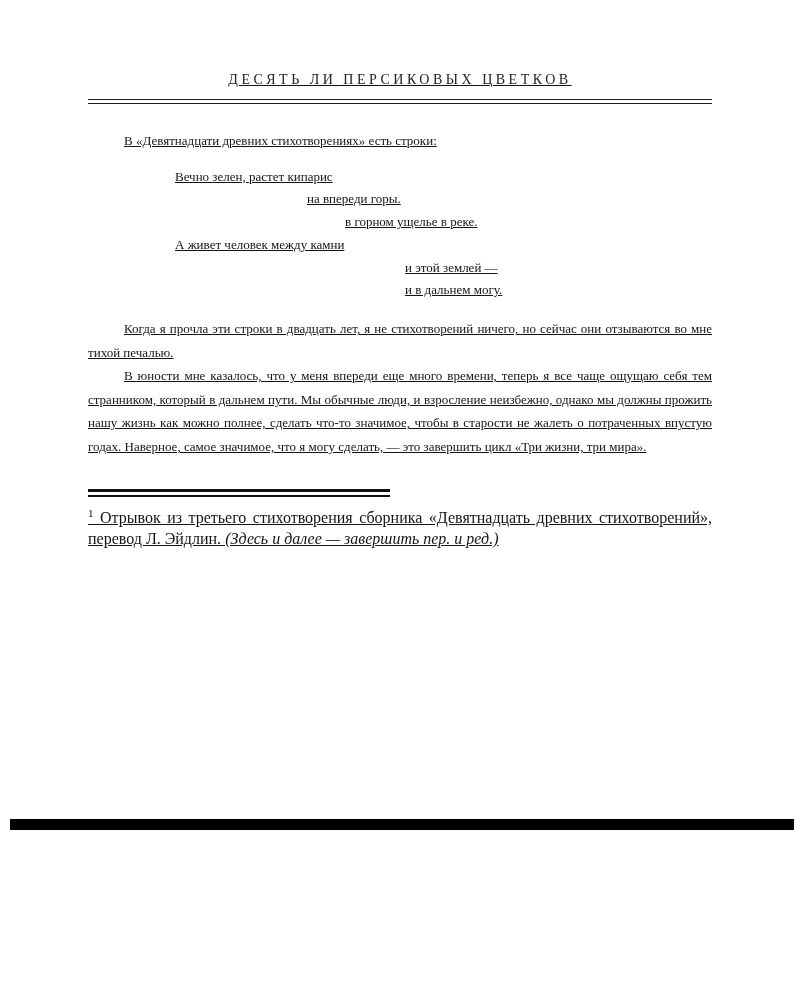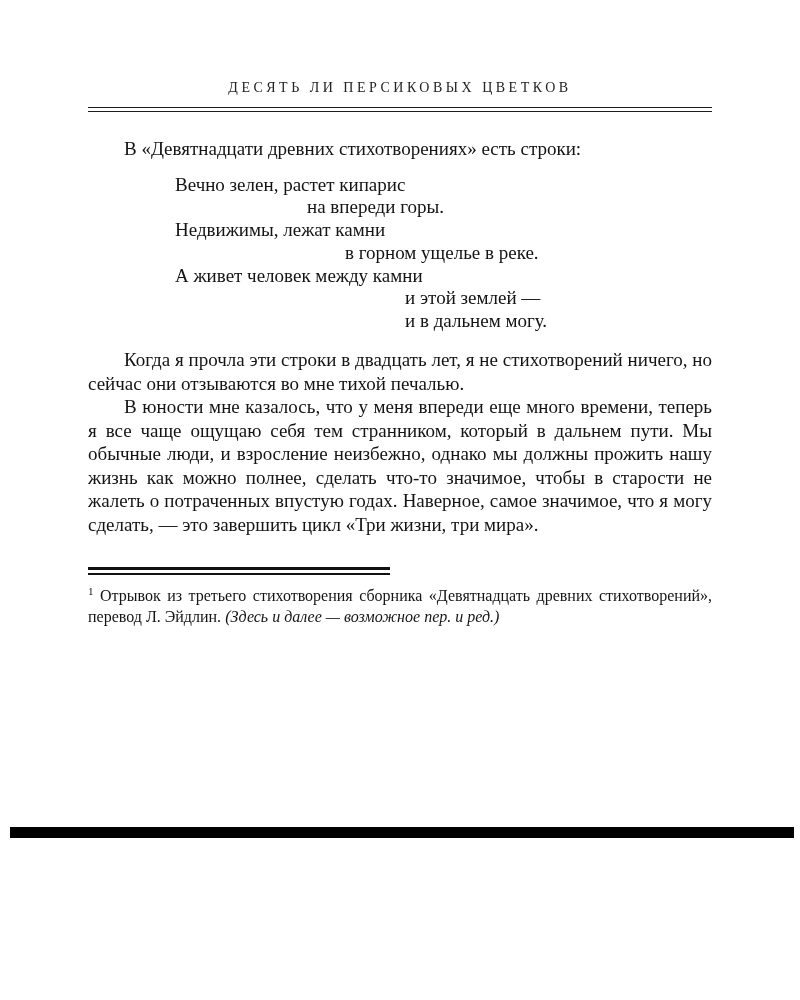--- a/index.html
+++ b/index.html
@@ -1,25 +1,26 @@
 <!DOCTYPE html>
 <html lang="ru"><head>
 <meta charset="utf-8">
 <style>
   html, body { margin: 0; padding: 0; background: #ffffff; }
 
   .page {
     position: relative;
     width: 800px;
     height: 832px;
-    margin: 8px auto;
+    margin: 0 auto;
     background: #ffffff;
     color: #141414;
     font-family: "Liberation Serif", "DejaVu Serif", serif;
     overflow: hidden;
+    text-decoration: underline;
   }
 
   .content {
     padding: 72px 88px 0 88px;
   }
 
   
   .running-head {
     text-align: center;
     font-size: 14px;
@@ -30,21 +31,21 @@
   .header-rule {
     margin-top: 11px;
     height: 3px;
     border-top: 1.5px solid #1d1d1d;
     border-bottom: 1px solid #1d1d1d;
   }
 
   
   .body-text {
     margin-top: 25px;
-    font-size: 19px;
+    font-size: 13px;
     line-height: 23.5px;
     text-align: justify;
   }
   .para {
     margin: 0;
     text-indent: 36px;
   }
 
   
   .poem {
@@ -106,36 +107,35 @@
       <div class="header-rule"></div>
     </header>
 
     <main class="body-text">
 
       <p class="para">В «Девятнадцати древних стихотворениях» есть строки:</p>
 
       <div class="poem">
         <div class="poem-line">Вечно зелен, растет кипарис</div>
         <div class="poem-line ind-1">на впереди горы.</div>
-        <div class="poem-line">Недвижимы, лежат камни</div>
         <div class="poem-line ind-2">в горном ущелье в реке.</div>
         <div class="poem-line">А живет человек между камни</div>
         <div class="poem-line ind-3">и этой землей —</div>
         <div class="poem-line ind-3">и в дальнем могу.</div>
       </div>
 
       <p class="para">Когда я прочла эти строки в двадцать лет, я не стихотворений ничего, но сейчас они отзываются во мне тихой печалью.</p>
 
       <p class="para">В юности мне казалось, что у меня впереди еще много времени, теперь я все чаще ощущаю себя тем странником, который в дальнем пути. Мы обычные люди, и взросление неизбежно, однако мы должны прожить нашу жизнь как можно полнее, сделать что-то значимое, чтобы в старости не жалеть о потраченных впустую годах. Наверное, самое значимое, что я могу сделать, — это завершить цикл «Три жизни, три мира».</p>
 
 
 
     </main>
 
     <footer>
       <div class="footnote-rule"></div>
-      <p class="footnote"><sup>1</sup> <span>Отрывок из третьего стихотворения сборника «Девятнадцать древних стихотворений», перевод Л. Эйдлин.</span> <span class="fn-italic">(Здесь и далее — возможное пер. и ред.)</span></p>
+      <p class="footnote"><sup>1</sup> <span>Отрывок из третьего стихотворения сборника «Девятнадцать древних стихотворений», перевод Л. Эйдлин.</span> <span class="fn-italic">(Здесь и далее — завершить пер. и ред.)</span></p>
     </footer>
 
   </div>
 
   <div class="scan-bar"></div>
 </div>
 
 </body></html>

